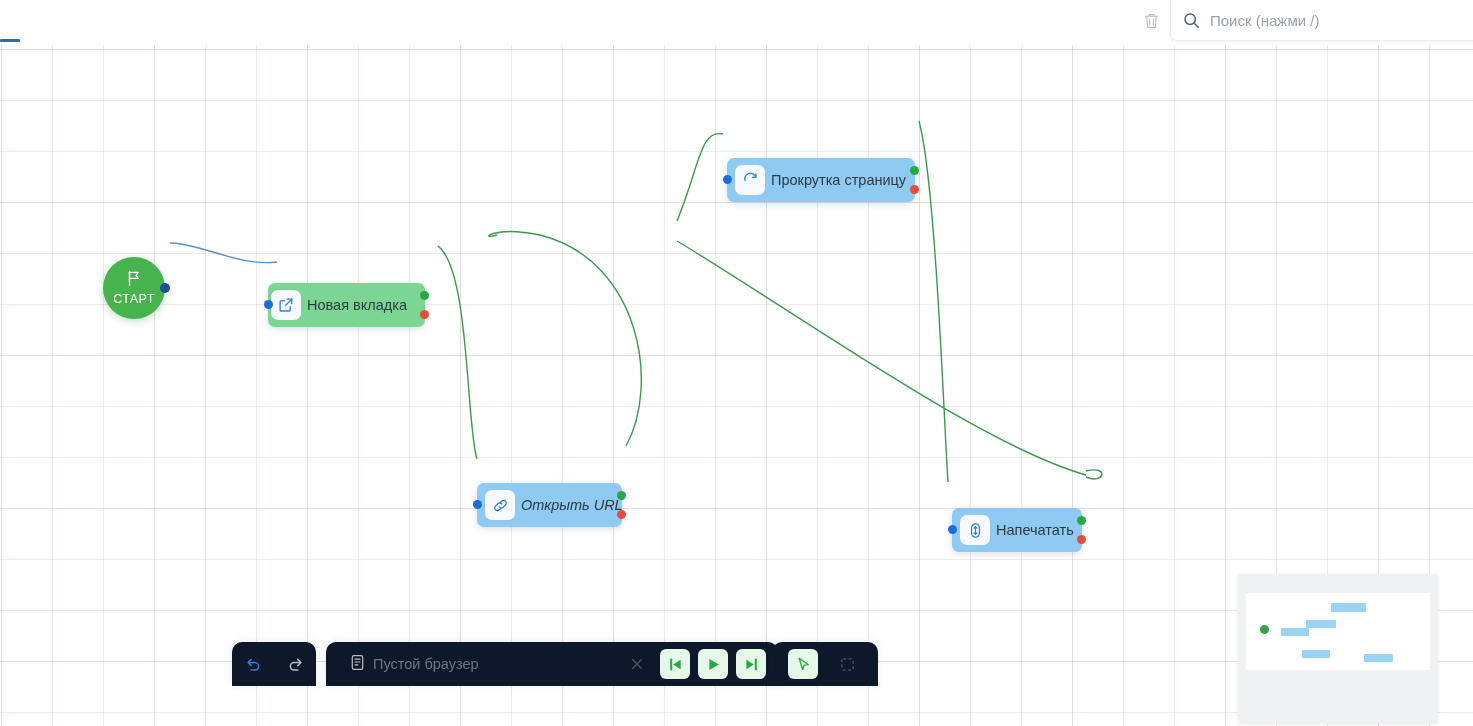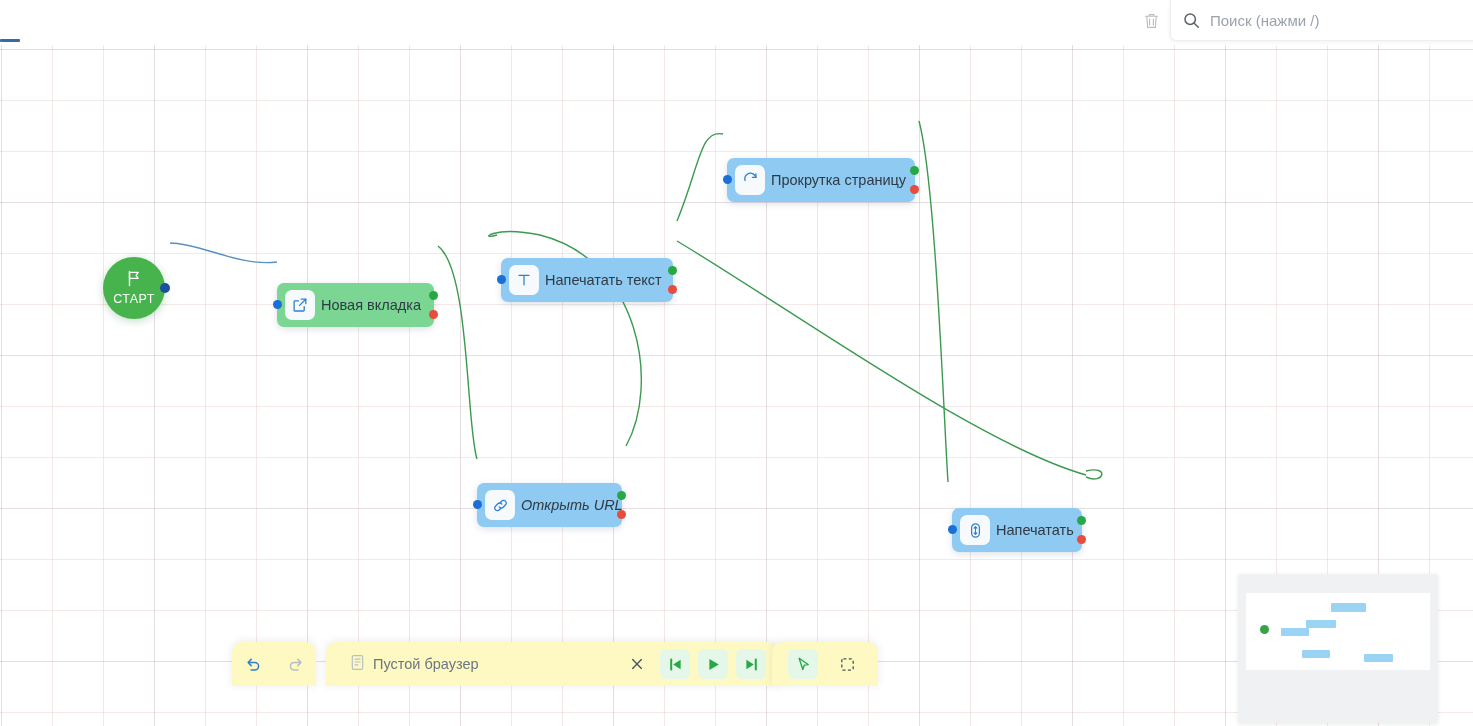--- a/index.html
+++ b/index.html
@@ -99,21 +99,21 @@
   .start-node .s-label {
     color: #ffffff; font-size: 12.5px; letter-spacing: 0.4px; margin-top: 1px;
   }
   .start-node .port.out-start {
     background: #1c4f9c; width: 10px; height: 10px;
     right: -5px; top: 26px;
   }
 
   
   .tbar {
-    position: absolute; background: #fef9c3;
+    position: absolute; background: #0f172a;
     border-radius: 10px 10px 0 0;
     box-shadow: 0 -1px 8px rgba(40,60,90,0.10);
     display: flex; align-items: center; z-index: 30;
   }
   #tbar-history { left: 232px; top: 642px; width: 84px; height: 44px;
                   justify-content: center; gap: 14px; }
   #tbar-run     { left: 326px; top: 642px; width: 452px; height: 44px;
                   padding: 0 12px 0 14px; gap: 8px; }
   #tbar-tools   { left: 772px; top: 642px; width: 106px; height: 44px;
                   justify-content: center; gap: 14px; }
@@ -194,45 +194,34 @@
       <span>
         <svg width="16" height="17" viewBox="0 0 16 17" fill="none">
           <path d="M3.5 1.5v14" stroke="#ffffff" stroke-width="1.4" stroke-linecap="round"></path>
           <path d="M3.5 2.3h8.6l-2 3 2 3H3.5z" stroke="#ffffff" stroke-width="1.3" stroke-linejoin="round" fill="none"></path>
         </svg>
       </span>
       <span class="s-label">СТАРТ</span>
       <span class="port out-start"></span>
     </div>
 
-    <div class="node green" style="left:277px; top:238px; width:157px;">
+    <div class="node green" style="left:268px; top:238px; width:157px;justify-content:flex-end;">
       <span class="port in"></span>
       <span class="node-icon">
         <svg width="16" height="16" viewBox="0 0 16 16" fill="none">
           <path d="M9.3 2.2h4.5v4.5" stroke="#2f7fd1" stroke-width="1.3" stroke-linecap="round" stroke-linejoin="round"></path>
           <path d="M13.8 2.2L7.6 8.4" stroke="#2f7fd1" stroke-width="1.3" stroke-linecap="round"></path>
           <path d="M12.2 9.6v3.6a.8.8 0 01-.8.8H2.9a.8.8 0 01-.8-.8V4.7a.8.8 0 01.8-.8h3.6" stroke="#2f7fd1" stroke-width="1.3" stroke-linecap="round" stroke-linejoin="round"></path>
         </svg>
       </span>
       <span class="node-label">Новая вкладка</span>
       <span class="port out-t"></span>
       <span class="port out-b"></span>
     </div>
 
-    <div class="node blue" style="left:501px; top:213px; width:172px;">
-      <span class="port in"></span>
-      <span class="node-icon">
-        <svg width="16" height="16" viewBox="0 0 16 16" fill="none">
-          <path d="M3 3.4h10M8 3.4v9.4" stroke="#2f7fd1" stroke-width="1.25" stroke-linecap="round"></path>
-        </svg>
-      </span>
-      <span class="node-label">Напечатать текст</span>
-      <span class="port out-t"></span>
-      <span class="port out-b"></span>
-    </div>
 
     <div class="node blue" style="left:727px; top:113px; width:188px;">
       <span class="port in"></span>
       <span class="node-icon">
         <svg width="17" height="17" viewBox="0 0 17 17" fill="none">
           <path d="M13.8 5.2A5.6 5.6 0 103.1 8.5" stroke="#2f7fd1" stroke-width="1.3" stroke-linecap="round"></path>
           <path d="M13.9 1.9v3.5h-3.5" stroke="#2f7fd1" stroke-width="1.3" stroke-linecap="round" stroke-linejoin="round"></path>
         </svg>
       </span>
       <span class="node-label">Прокрутка страницу</span>

